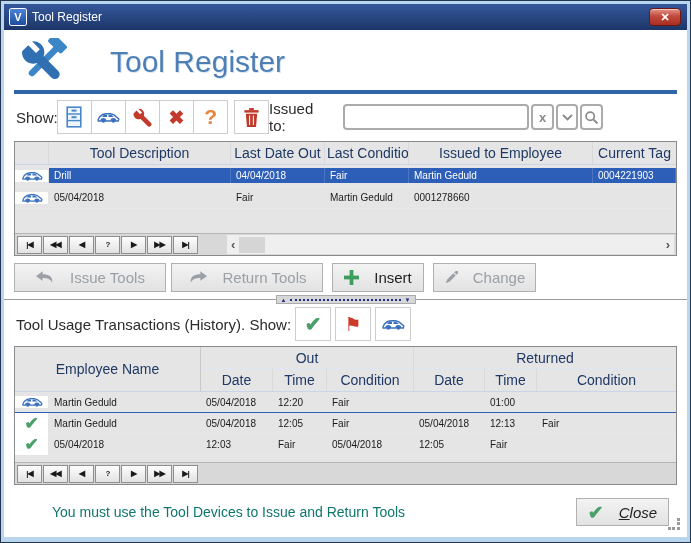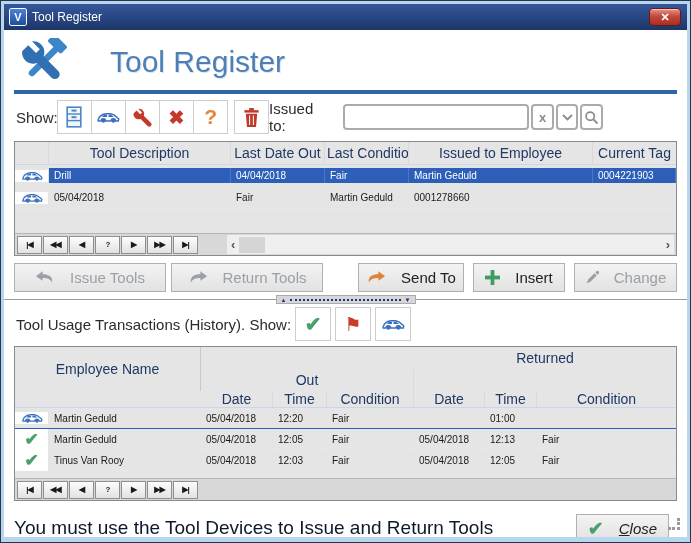--- a/index.html
+++ b/index.html
@@ -88,21 +88,21 @@
   .g2hdr{ display:grid; grid-template-columns:34px 152px 72px 54px 87px 71px 52px 1fr;
     grid-template-rows:22px 22px; border-bottom:1px solid #c9d6ea; }
   .g2group{ display:flex; align-items:center; justify-content:center; font-size:14px; color:#1f3864;
     border-bottom:1px solid #dde6f2; border-right:1px solid #d9d9d9; }
   .g2sub{ display:flex; align-items:center; justify-content:center; font-size:14px; color:#1f3864;
     border-right:1px solid #d9d9d9; }
   .row21{ height:21px; align-items:center; border-bottom:1px solid #e8e8e8;}
   .row21.sel{ border-bottom:1px solid #2d5eb8; }
 
   .footer{ display:flex; align-items:center; padding:12px 10px 0; }
-  .status{ font-size:19px; color:#0f172a; }
+  .status{ font-size:14px; color:#0f766e;margin-left:38px; }
   .b-close{ width:93px; height:28px; margin-left:auto; margin-right:8px; }
   .close-word{ display:inline-block;font-style:italic; }
   .close-word::first-letter{ text-decoration:underline; }
   .grip{ position:absolute; right:6px; bottom:6px; }
 </style>
 </head>
 <body>
 
 <svg width="0" height="0" style="position:absolute">
   <defs>
@@ -263,26 +263,20 @@
           <use href="#swoosh-right" fill="#9aa0a6" transform="translate(21 0) scale(-1 1)"></use>
           </svg>
         <span>Issue Tools</span>
       </span>
       <span class="btn disabled b-return">
         <svg width="20" height="13" viewBox="0 0 21 13">
           <use href="#swoosh-right" fill="#9aa0a6"></use>
           </svg>
         <span>Return Tools</span>
       </span>
-      <span class="btn b-send">
-        <svg width="20" height="13" viewBox="0 0 21 13">
-          <use href="#swoosh-right" fill="#e0813c"></use>
-          </svg>
-        <span>Send To</span>
-      </span>
       <span class="btn b-insert">
         <svg width="15" height="15" viewBox="0 0 15 15">
           <rect x="5.6" y="0" width="3.8" height="15" fill="#3f9e5f"></rect>
             <rect x="0" y="5.6" width="15" height="3.8" fill="#3f9e5f"></rect>
           </svg>
         <span>Insert</span>
       </span>
       <span class="btn disabled b-change">
         <svg width="14" height="14" viewBox="0 0 16 16">
           <path d="M2 14 L3.6 9.8 L10.8 2.6 L13.4 5.2 L6.2 12.4 Z M11.8 1.6 L13 0.4 A1.4 1.4 0 0 1 15.6 3 L14.4 4.2 Z" fill="#9aa0a6"></path>
@@ -310,22 +304,22 @@
       <span class="tbtn">
         <svg width="24" height="13" viewBox="0 0 24 13">
             <use href="#car-sym"></use>
           </svg>
       </span>
     </div>
 
     <div class="grid">
       <div class="g2hdr">
         <div class="g2h1">Employee Name</div>
+        <div class="g2group" style="grid-column:3/6">Out</div>
         <div class="g2group" style="grid-column:6/9;border-right:none">Returned</div>
-        <div class="g2group" style="grid-column:3/6">Out</div>
         <div class="g2sub" style="grid-column:3">Date</div>
         <div class="g2sub" style="grid-column:4">Time</div>
         <div class="g2sub" style="grid-column:5">Condition</div>
         <div class="g2sub" style="grid-column:6">Date</div>
         <div class="g2sub" style="grid-column:7">Time</div>
         <div class="g2sub" style="grid-column:8;border-right:none">Condition</div>
       </div>
 
       <div class="g2-row row21 sel">
         <div class="icon-cell">
@@ -352,21 +346,20 @@
         <div class="cell">Fair</div>
         <div class="cell">05/04/2018</div>
         <div class="cell">12:13</div>
         <div class="cell">Fair</div>
       </div>
 
       <div class="g2-row row21">
         <div class="icon-cell">
           <span class="glyph-check" style="font-size:17px">✔</span>
           </div>
-        <div class="cell">Tinus Van Rooy</div>
         <div class="cell">05/04/2018</div>
         <div class="cell">12:03</div>
         <div class="cell">Fair</div>
         <div class="cell">05/04/2018</div>
         <div class="cell">12:05</div>
         <div class="cell">Fair</div>
       </div>
 
       <div class="g2-row filler" style="height:7px">
         <div></div>

